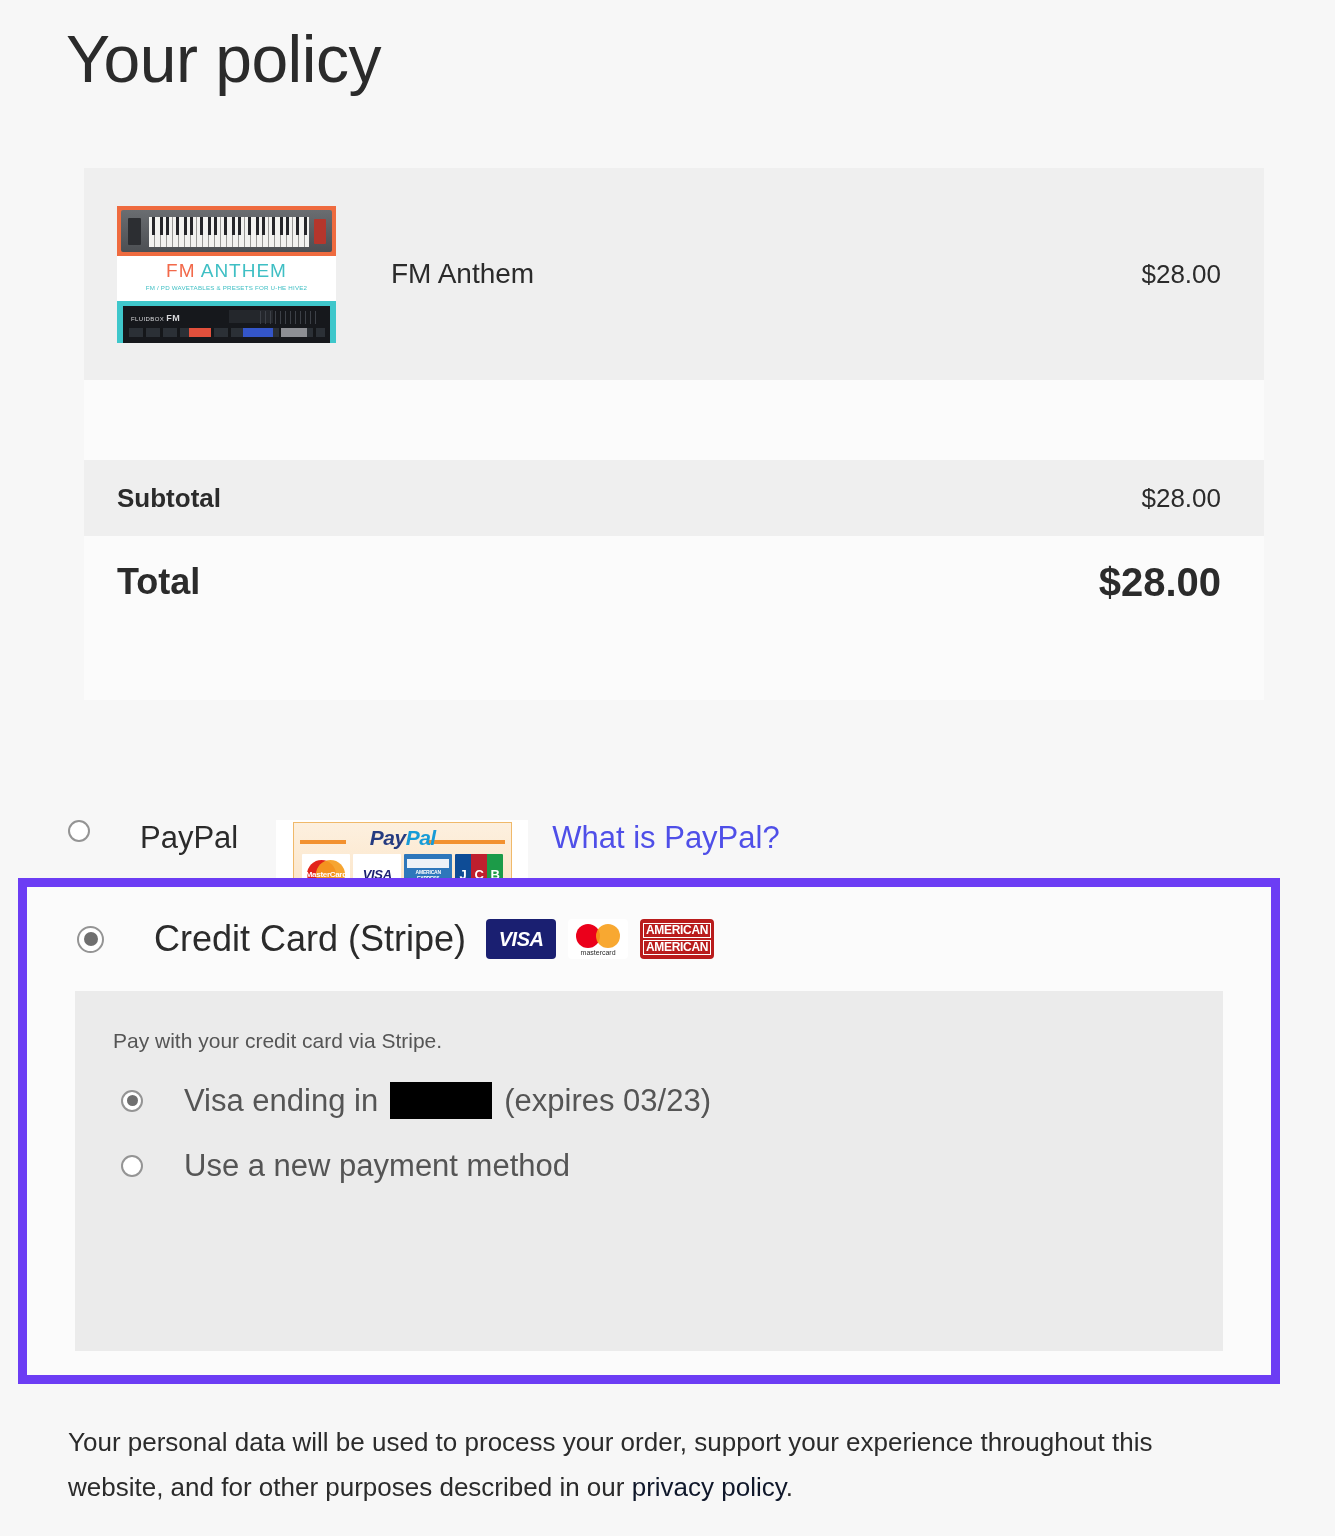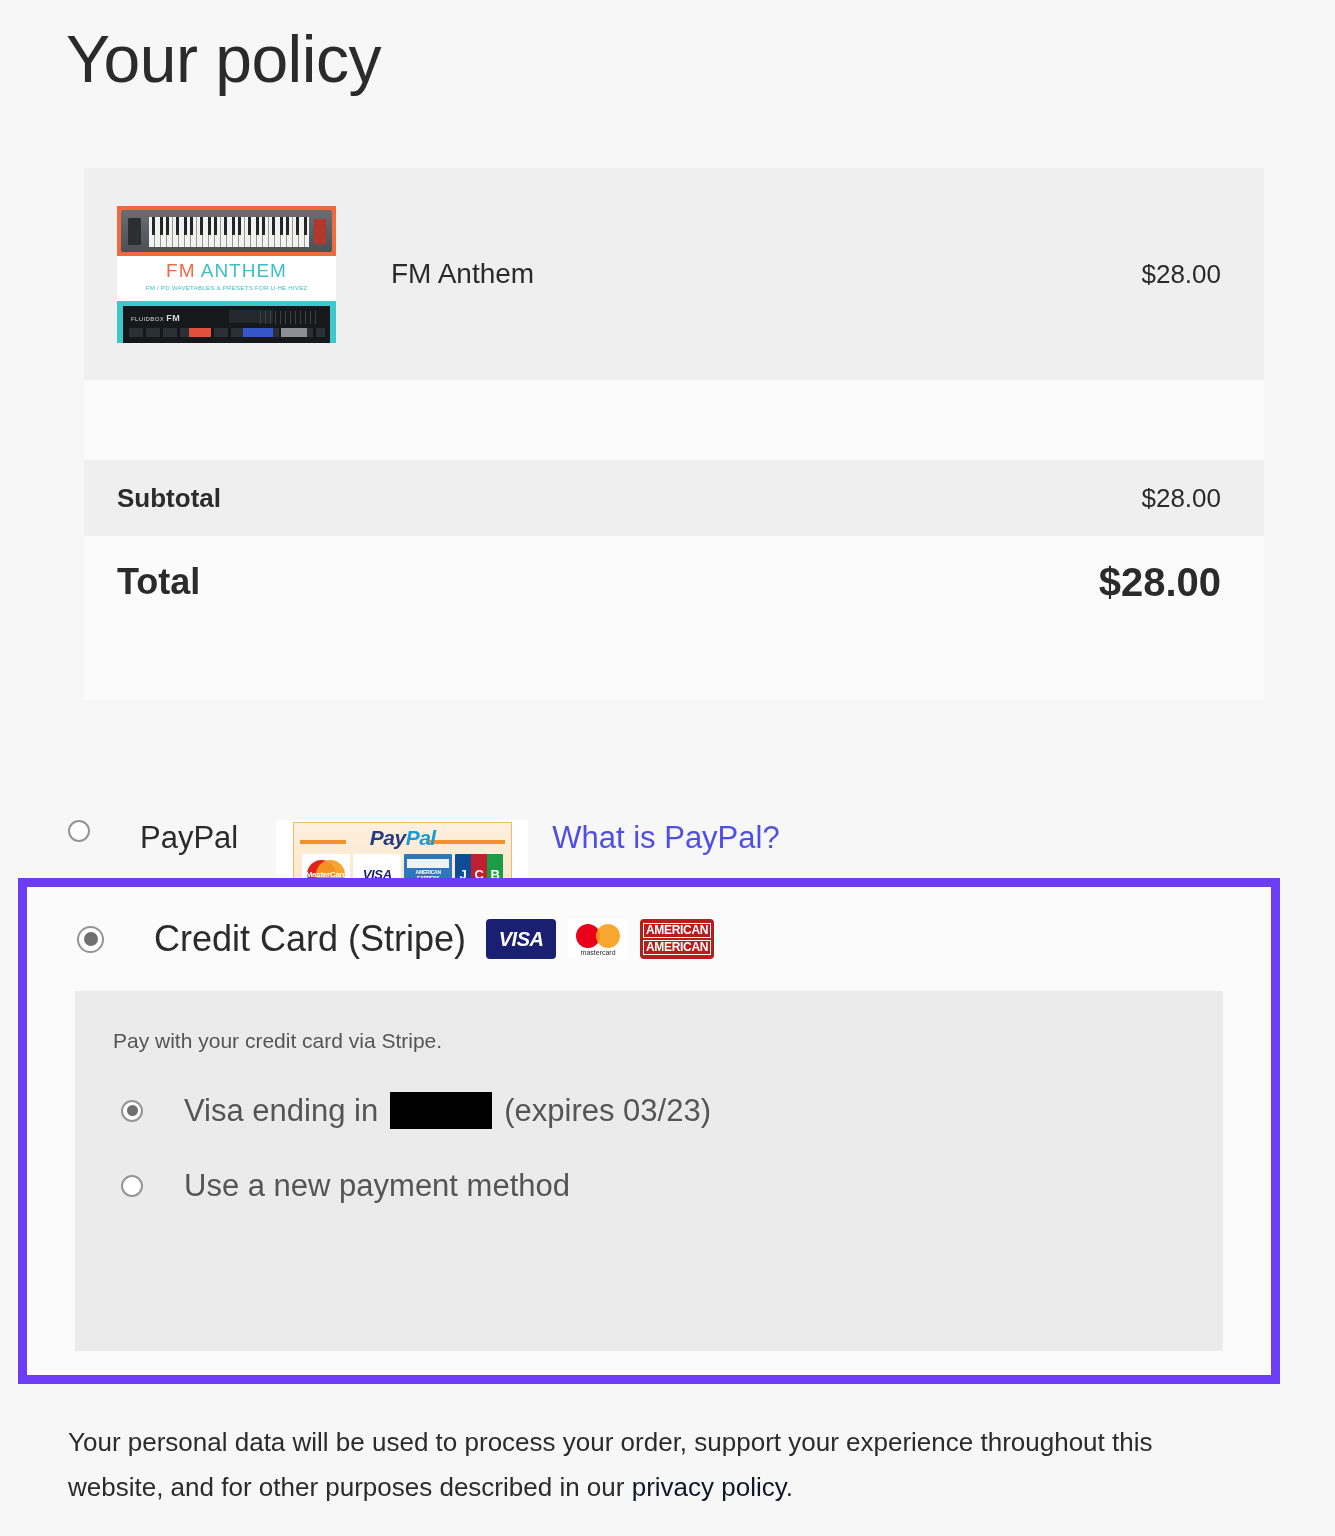--- a/index.html
+++ b/index.html
@@ -509,21 +509,21 @@
     box-sizing: border-box;
     padding: 38px 0 0 38px;
   }
   .stripe-desc {
     font-size: 21px;
     color: #555555;
   }
   .saved-option {
     display: flex;
     align-items: center;
-    margin-top: 39px;
+    margin-top: 29px;
   }
   .saved-option .radio { margin-left: 8px; }
   .saved-text {
     font-size: 31px;
     color: #555555;
     margin-left: 41px;
     display: flex;
     align-items: center;
     white-space: nowrap;
   }

